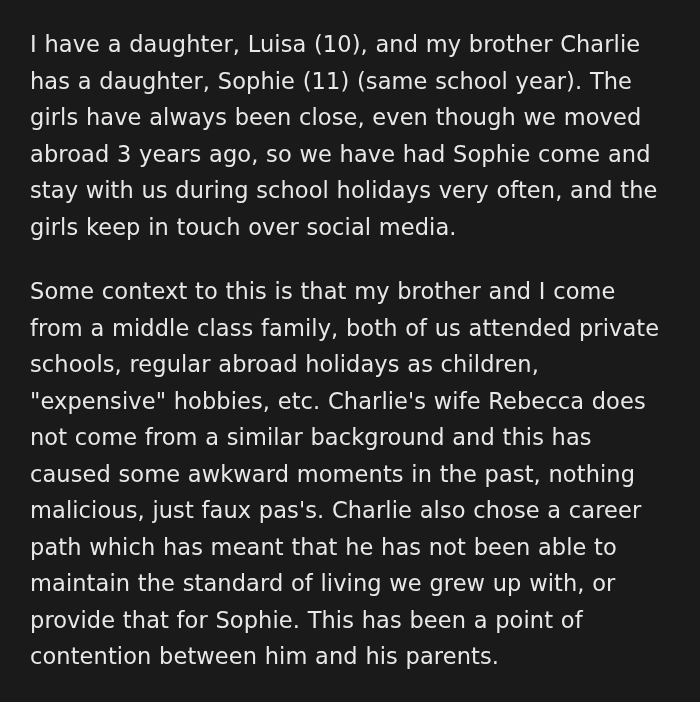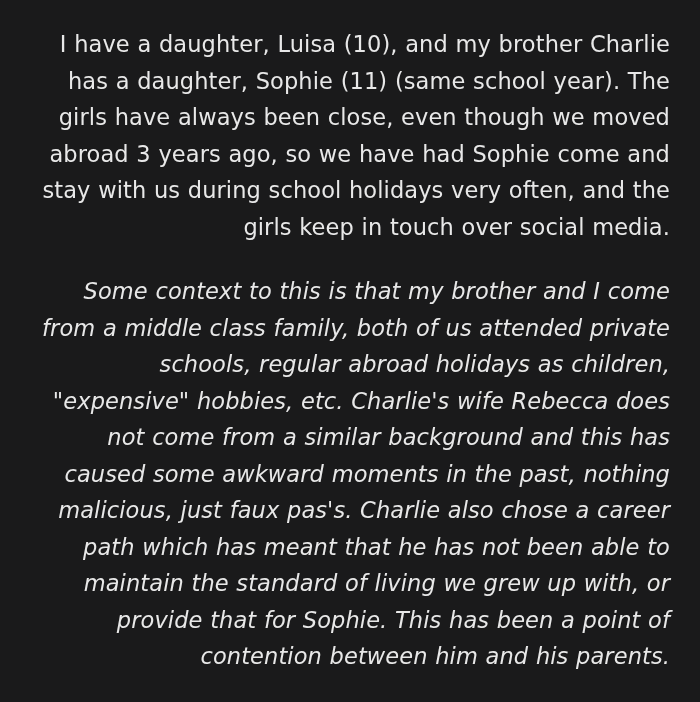--- a/index.html
+++ b/index.html
@@ -19,26 +19,25 @@
     height: 702px;
     padding: 26px 30px 0 30px;
     background: #1a1a1b;
   }
   .para {
     color: #e8e8e8;
     font-size: 22.5px;
     line-height: 36.5px;
     letter-spacing: 0.1px;
     margin: 0 0 28px 0;
-    text-align: right;
+    text-align: left;
     word-spacing: 0.4px;
   }
   .para:last-child {
     margin-bottom: 0;
-    font-style: italic;
   }
 </style>
 </head>
 <body>
 
 <div class="post">
   <p class="para">I have a daughter, Luisa (10), and my brother Charlie has a daughter, Sophie (11) (same school year). The girls have always been close, even though we moved abroad 3 years ago, so we have had Sophie come and stay with us during school holidays very often, and the girls keep in touch over social media.</p>
   <p class="para">Some context to this is that my brother and I come from a middle class family, both of us attended private schools, regular abroad holidays as children, "expensive" hobbies, etc. Charlie's wife Rebecca does not come from a similar background and this has caused some awkward moments in the past, nothing malicious, just faux pas's. Charlie also chose a career path which has meant that he has not been able to maintain the standard of living we grew up with, or provide that for Sophie. This has been a point of contention between him and his parents.</p>
 </div>
 

